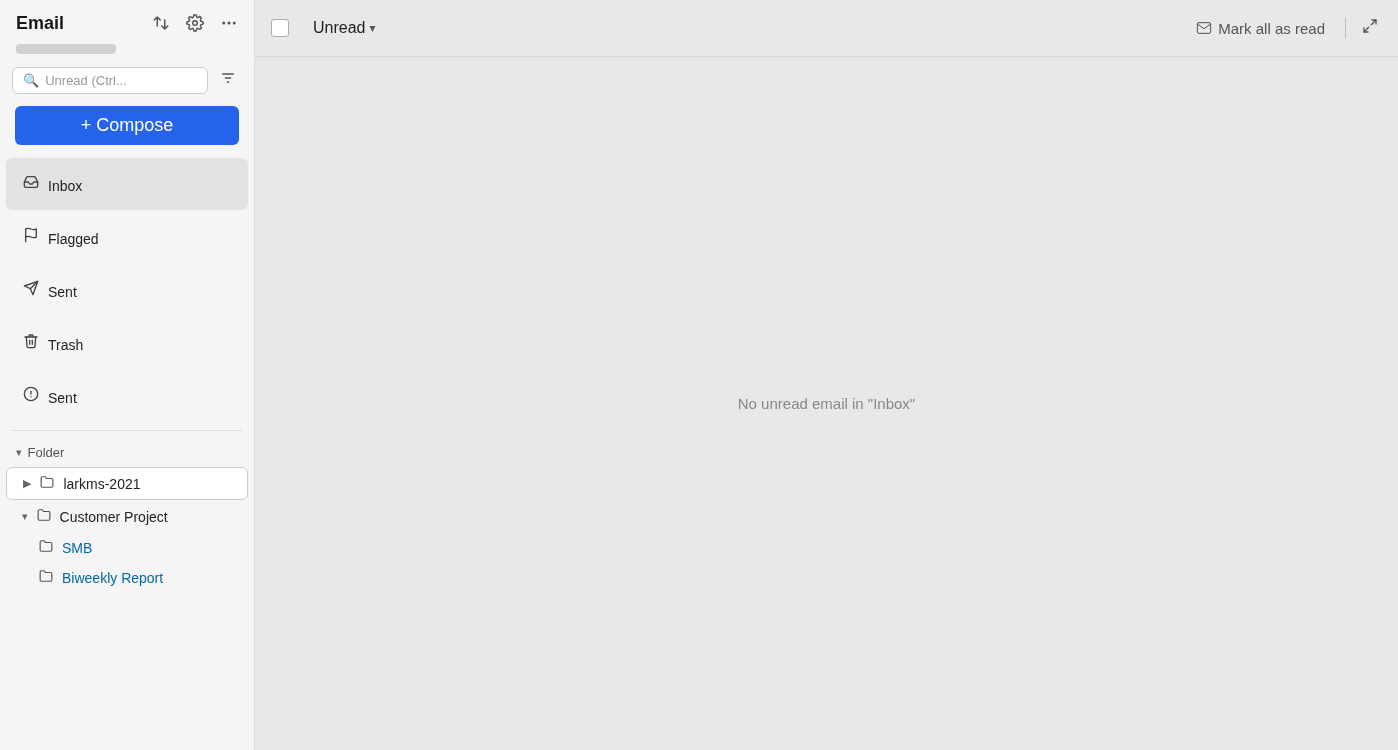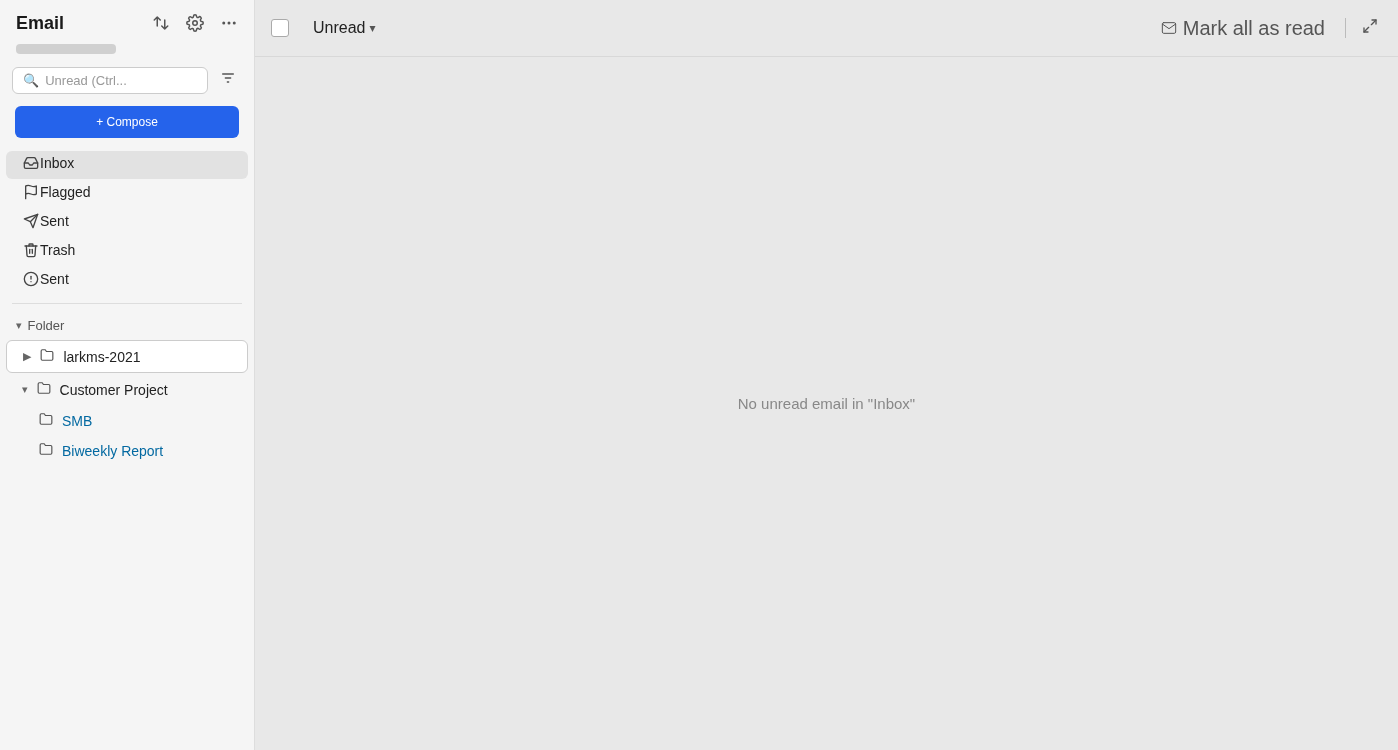--- a/index.html
+++ b/index.html
@@ -96,43 +96,43 @@
       border-radius: 4px;
     }
 
     .compose-btn {
       margin: 2px 15px 12px;
       background: #2563eb;
       color: #fff;
       border: none;
       border-radius: 6px;
       padding: 9px 0;
-      font-size: 12px;
+      font-size: 18px;
       font-weight: 500;
       cursor: pointer;
       display: flex;
       align-items: center;
       justify-content: center;
       gap: 6px;
     }
 
     .nav-items {
       flex: 1;
       overflow-y: auto;
       padding-bottom: 8px;
     }
 
     .nav-item {
       display: flex;
-      align-items: flex-start;
-      padding: 4px 16px;
+      align-items: flex-end;
+      padding: 16px 16px;
       cursor: pointer;
       border-radius: 6px;
       margin: 1px 6px;
-      gap: 0;
+      gap: 8px;
       color: #222;
       position: relative;
     }
     .nav-item.active { background: #e2e2e2; font-weight: 500; }
 
     .nav-item-icon { color: #444; font-size: 16px; width: 18px; text-align: center; }
     .nav-item-label { flex: 1; font-size: 14px; }
     .nav-item-badge {
       color: #666;
       font-size: 13px;
@@ -240,21 +240,21 @@
     }
 
     .mark-all-read-btn {
       display: flex;
       align-items: center;
       gap: 6px;
       background: none;
       border: none;
       cursor: pointer;
       color: #555;
-      font-size: 20px;
+      font-size: 15px;
       padding: 4px 8px;
       border-radius: 4px;
     }
 
     .toolbar-divider {
       width: 1px;
       height: 20px;
       background: #bbb;
     }
 

